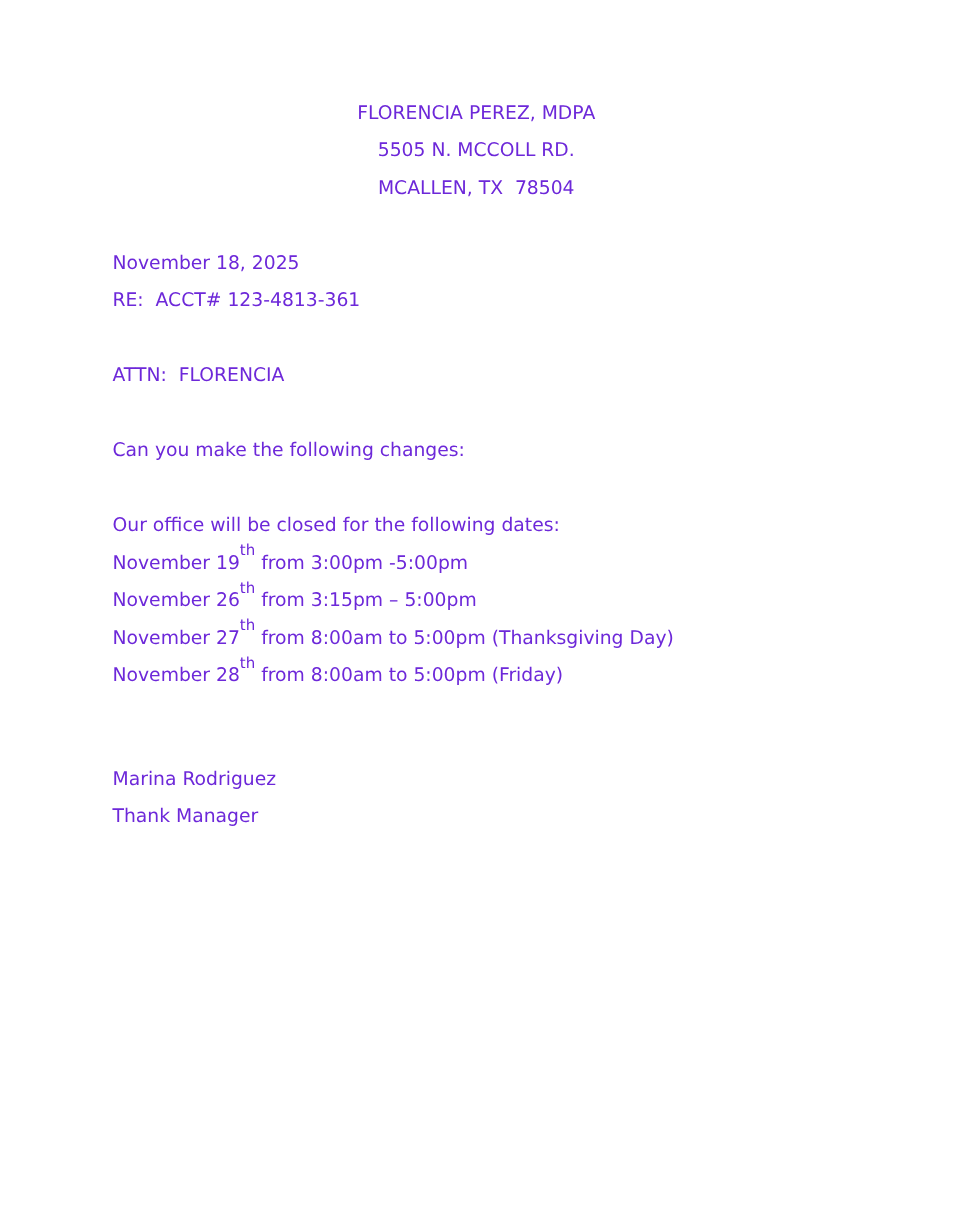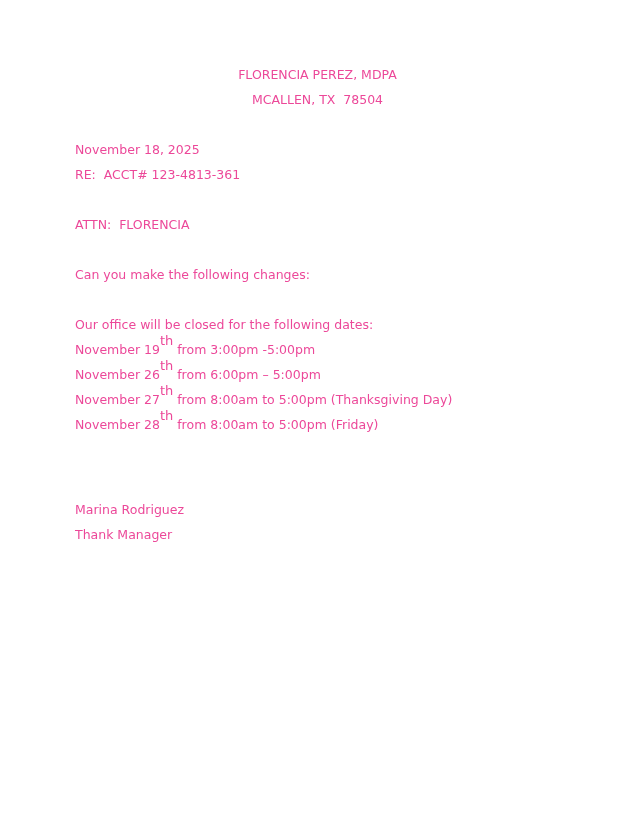--- a/index.html
+++ b/index.html
@@ -10,69 +10,70 @@
   .page {
     position: relative;
     width: 635px;
     height: 817px;
     box-sizing: border-box;
     background: #ffffff;
     padding: 62px 75px 0 75px;
     font-family: "DejaVu Sans", "Liberation Sans", sans-serif;
     font-size: 12.5px;
     line-height: 25px;
-    color: #ec4899;
+    color: #6d28d9;
     overflow: hidden;
   }
   .page p {
     margin: 0;
     white-space: pre-wrap;
   }
   .letterhead {
     text-align: center;
   }
   .gap {
     margin-top: 25px !important;
   }
   .signature-block {
-    margin-top: 60px;
+    margin-top: 44px;
   }
   sup.ord {
-    font-size: 13px;
+    font-size: 10px;
     line-height: 0;
     position: relative;
     top: -4px;
   }
 </style>
 </head>
 <body>
 
 <div class="page">
 
   <div class="letterhead">
     <p>FLORENCIA PEREZ, MDPA</p>
+    <p>5505 N. MCCOLL RD.</p>
     <p>MCALLEN, TX  78504</p>
   </div>
 
   <p class="gap">November 18, 2025</p>
 
   <div>
     <p>RE:  ACCT# 123-4813-361</p>
   </div>
 
   <p class="gap">ATTN:  FLORENCIA</p>
 
   <p class="gap">Can you make the following changes:</p>
 
   <div>
     <p class="gap">Our office will be closed for the following dates:</p>
 
     <p><span>November 19</span><sup class="ord">th</sup><span> from 3:00pm -5:00pm</span></p>
 
-    <p><span>November 26</span><sup class="ord">th</sup><span> from 6:00pm – 5:00pm</span></p>
+    <p><span>November 26</span><sup class="ord">th</sup><span> from 3:15pm – 5:00pm</span></p>
 
     <p><span>November 27</span><sup class="ord">th</sup><span> from 8:00am to 5:00pm (Thanksgiving Day)</span></p>
 
     <p><span>November 28</span><sup class="ord">th</sup><span> from 8:00am to 5:00pm (Friday)</span></p>
   </div>
 
 
   <div class="signature-block">
     <p>Marina Rodriguez</p>
     <p>Thank Manager</p>

